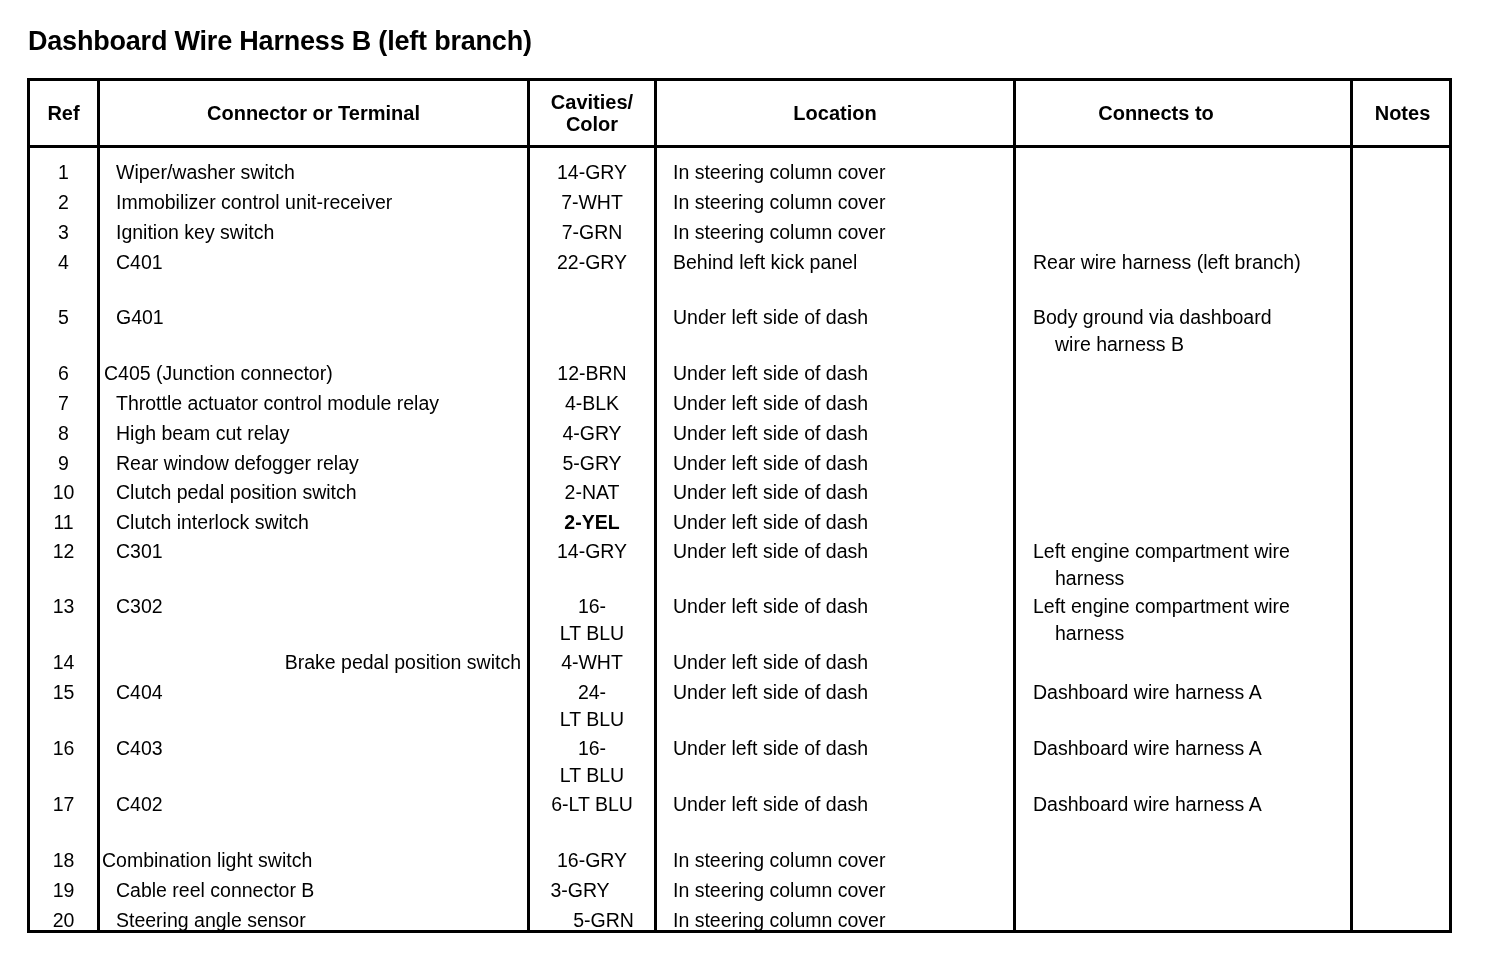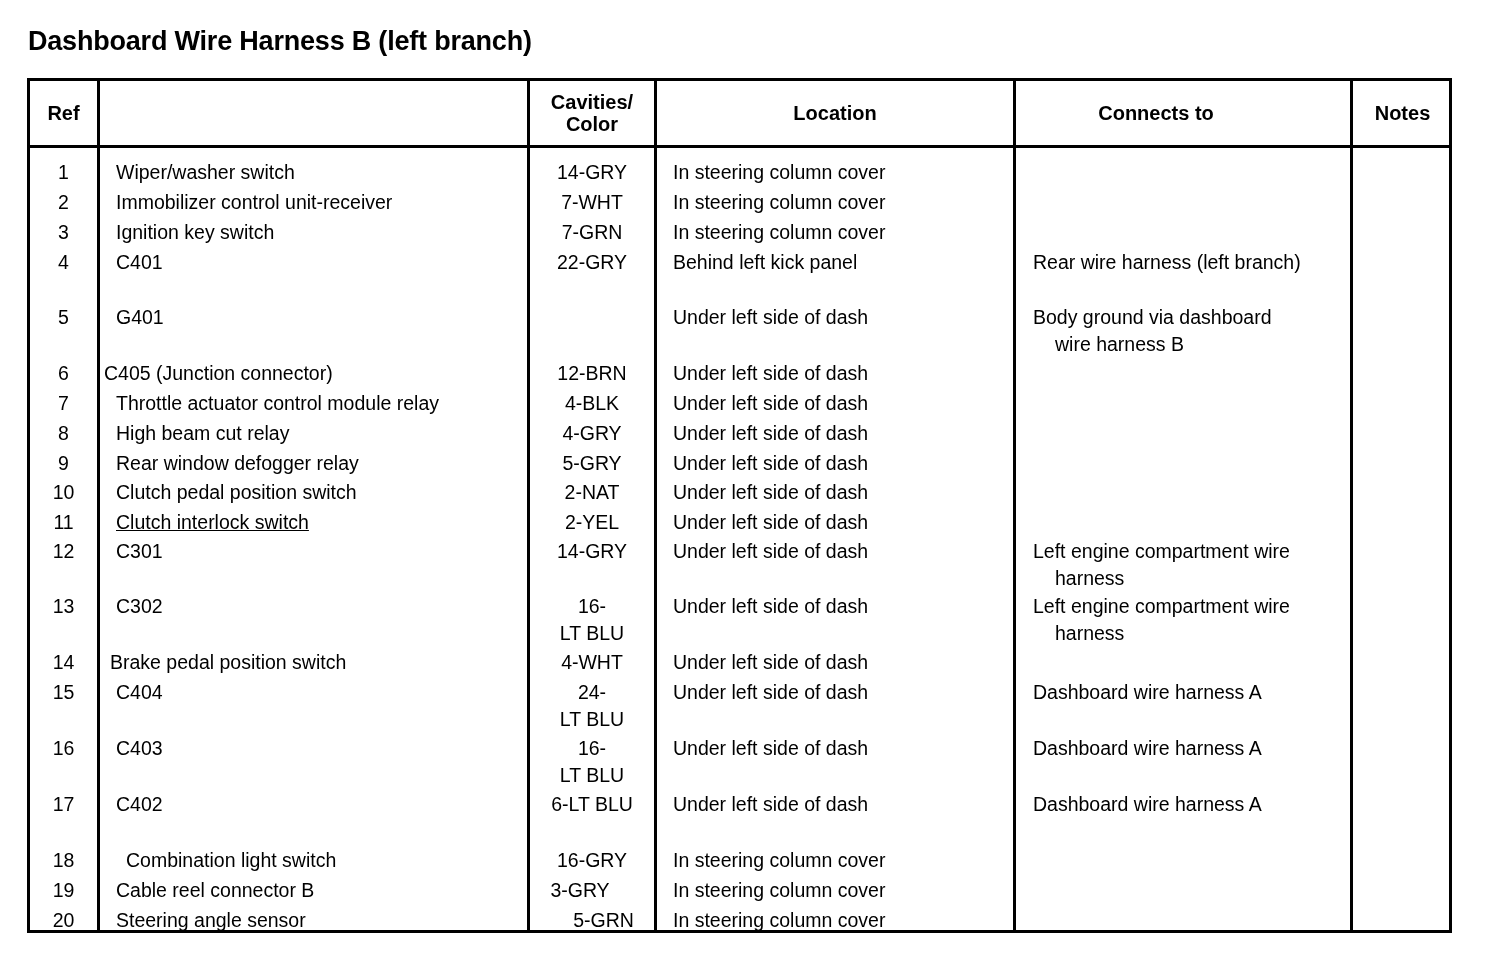--- a/index.html
+++ b/index.html
@@ -95,20 +95,23 @@
   <div class="vrule" style="left: 67px;"></div>
   <div class="vrule" style="left: 497px;"></div>
   <div class="vrule" style="left: 624px;"></div>
   <div class="vrule" style="left: 983px;"></div>
   <div class="vrule" style="left: 1320px;"></div>
 
   <div id="header-rule"></div>
 
   <div class="hcell" style="left:0px;   width:67px;">
       <span>Ref</span>
+    </div>
+  <div class="hcell" style="left:70px;  width:427px;">
+      <span>Connector or Terminal</span>
     </div>
   <div class="hcell" style="left:500px; width:124px;">
     <span>
       <span class="two-line">Cavities/</span>
       <span class="two-line">Color</span>
     </span>
   </div>
   <div class="hcell" style="left:627px; width:356px;">
       <span>Location</span>
     </div>
@@ -155,57 +158,57 @@
       <div class="cell loc" style="left: 643px; top: 339px; width: 340px;">Under left side of dash</div>
       <div class="cell ref" style="left: 0px; top: 369px; width: 67px;">9</div>
       <div class="cell conn" style="left: 86px; top: 369px; width: 405px;">Rear window defogger relay</div>
       <div class="cell cav" style="left: 500px; top: 369px; width: 124px;">5-GRY</div>
       <div class="cell loc" style="left: 643px; top: 369px; width: 340px;">Under left side of dash</div>
       <div class="cell ref" style="left: 0px; top: 398px; width: 67px;">10</div>
       <div class="cell conn" style="left: 86px; top: 398px; width: 405px;">Clutch pedal position switch</div>
       <div class="cell cav" style="left: 500px; top: 398px; width: 124px;">2-NAT</div>
       <div class="cell loc" style="left: 643px; top: 398px; width: 340px;">Under left side of dash</div>
       <div class="cell ref" style="left: 0px; top: 428px; width: 67px;">11</div>
-      <div class="cell conn" style="left: 86px; top: 428px; width: 405px; text-decoration: underline;">Clutch interlock switch</div>
-      <div class="cell cav" style="left: 500px; top: 428px; width: 124px;">2-YEL</div>
+      <div class="cell conn" style="left: 86px; top: 428px; width: 405px;">Clutch interlock switch</div>
+      <div class="cell cav" style="left: 500px; top: 428px; width: 124px; font-weight: bold;">2-YEL</div>
       <div class="cell loc" style="left: 643px; top: 428px; width: 340px;">Under left side of dash</div>
       <div class="cell ref" style="left: 0px; top: 457px; width: 67px;">12</div>
       <div class="cell conn" style="left: 86px; top: 457px; width: 405px;">C301</div>
       <div class="cell cav" style="left: 500px; top: 457px; width: 124px;">14-GRY</div>
       <div class="cell loc" style="left: 643px; top: 457px; width: 340px;">Under left side of dash</div>
       <div class="cell cto" style="left: 1003px; top: 457px; width: 317px;"><span>Left engine compartment wire</span><span class="cont-indent">harness</span></div>
       <div class="cell ref" style="left: 0px; top: 512px; width: 67px;">13</div>
       <div class="cell conn" style="left: 86px; top: 512px; width: 405px;">C302</div>
       <div class="cell cav" style="left: 500px; top: 512px; width: 124px;">16-
 LT BLU</div>
       <div class="cell loc" style="left: 643px; top: 512px; width: 340px;">Under left side of dash</div>
       <div class="cell cto" style="left: 1003px; top: 512px; width: 317px;"><span>Left engine compartment wire</span><span class="cont-indent">harness</span></div>
       <div class="cell ref" style="left: 0px; top: 568px; width: 67px;">14</div>
-      <div class="cell conn" style="left: 80px; top: 568px; width: 405px;">Brake pedal position switch</div>
+      <div class="cell conn" style="left: 86px; top: 568px; width: 405px; text-align: right;">Brake pedal position switch</div>
       <div class="cell cav" style="left: 500px; top: 568px; width: 124px;">4-WHT</div>
       <div class="cell loc" style="left: 643px; top: 568px; width: 340px;">Under left side of dash</div>
       <div class="cell ref" style="left: 0px; top: 598px; width: 67px;">15</div>
       <div class="cell conn" style="left: 86px; top: 598px; width: 405px;">C404</div>
       <div class="cell cav" style="left: 500px; top: 598px; width: 124px;">24-
 LT BLU</div>
       <div class="cell loc" style="left: 643px; top: 598px; width: 340px;">Under left side of dash</div>
       <div class="cell cto" style="left: 1003px; top: 598px; width: 317px;">Dashboard wire harness A</div>
       <div class="cell ref" style="left: 0px; top: 654px; width: 67px;">16</div>
       <div class="cell conn" style="left: 86px; top: 654px; width: 405px;">C403</div>
       <div class="cell cav" style="left: 500px; top: 654px; width: 124px;">16-
 LT BLU</div>
       <div class="cell loc" style="left: 643px; top: 654px; width: 340px;">Under left side of dash</div>
       <div class="cell cto" style="left: 1003px; top: 654px; width: 317px;">Dashboard wire harness A</div>
       <div class="cell ref" style="left: 0px; top: 710px; width: 67px;">17</div>
       <div class="cell conn" style="left: 86px; top: 710px; width: 405px;">C402</div>
       <div class="cell cav" style="left: 500px; top: 710px; width: 124px;">6-LT BLU</div>
       <div class="cell loc" style="left: 643px; top: 710px; width: 340px;">Under left side of dash</div>
       <div class="cell cto" style="left: 1003px; top: 710px; width: 317px;">Dashboard wire harness A</div>
       <div class="cell ref" style="left: 0px; top: 766px; width: 67px;">18</div>
-      <div class="cell conn" style="left: 96px; top: 766px; width: 405px;">Combination light switch</div>
+      <div class="cell conn" style="left: 72px; top: 766px; width: 405px;">Combination light switch</div>
       <div class="cell cav" style="left: 500px; top: 766px; width: 124px;">16-GRY</div>
       <div class="cell loc" style="left: 643px; top: 766px; width: 340px;">In steering column cover</div>
       <div class="cell ref" style="left: 0px; top: 796px; width: 67px;">19</div>
       <div class="cell conn" style="left: 86px; top: 796px; width: 405px;">Cable reel connector B</div>
       <div class="cell cav" style="left: 500px; top: 796px; width: 100px;">3-GRY</div>
       <div class="cell loc" style="left: 643px; top: 796px; width: 340px;">In steering column cover</div>
       <div class="cell ref" style="left: 0px; top: 826px; width: 67px;">20</div>
       <div class="cell conn" style="left: 86px; top: 826px; width: 405px;">Steering angle sensor</div>
       <div class="cell cav" style="left: 500px; top: 826px; width: 147px;">5-GRN</div>
       <div class="cell loc" style="left: 643px; top: 826px; width: 340px;">In steering column cover</div>

